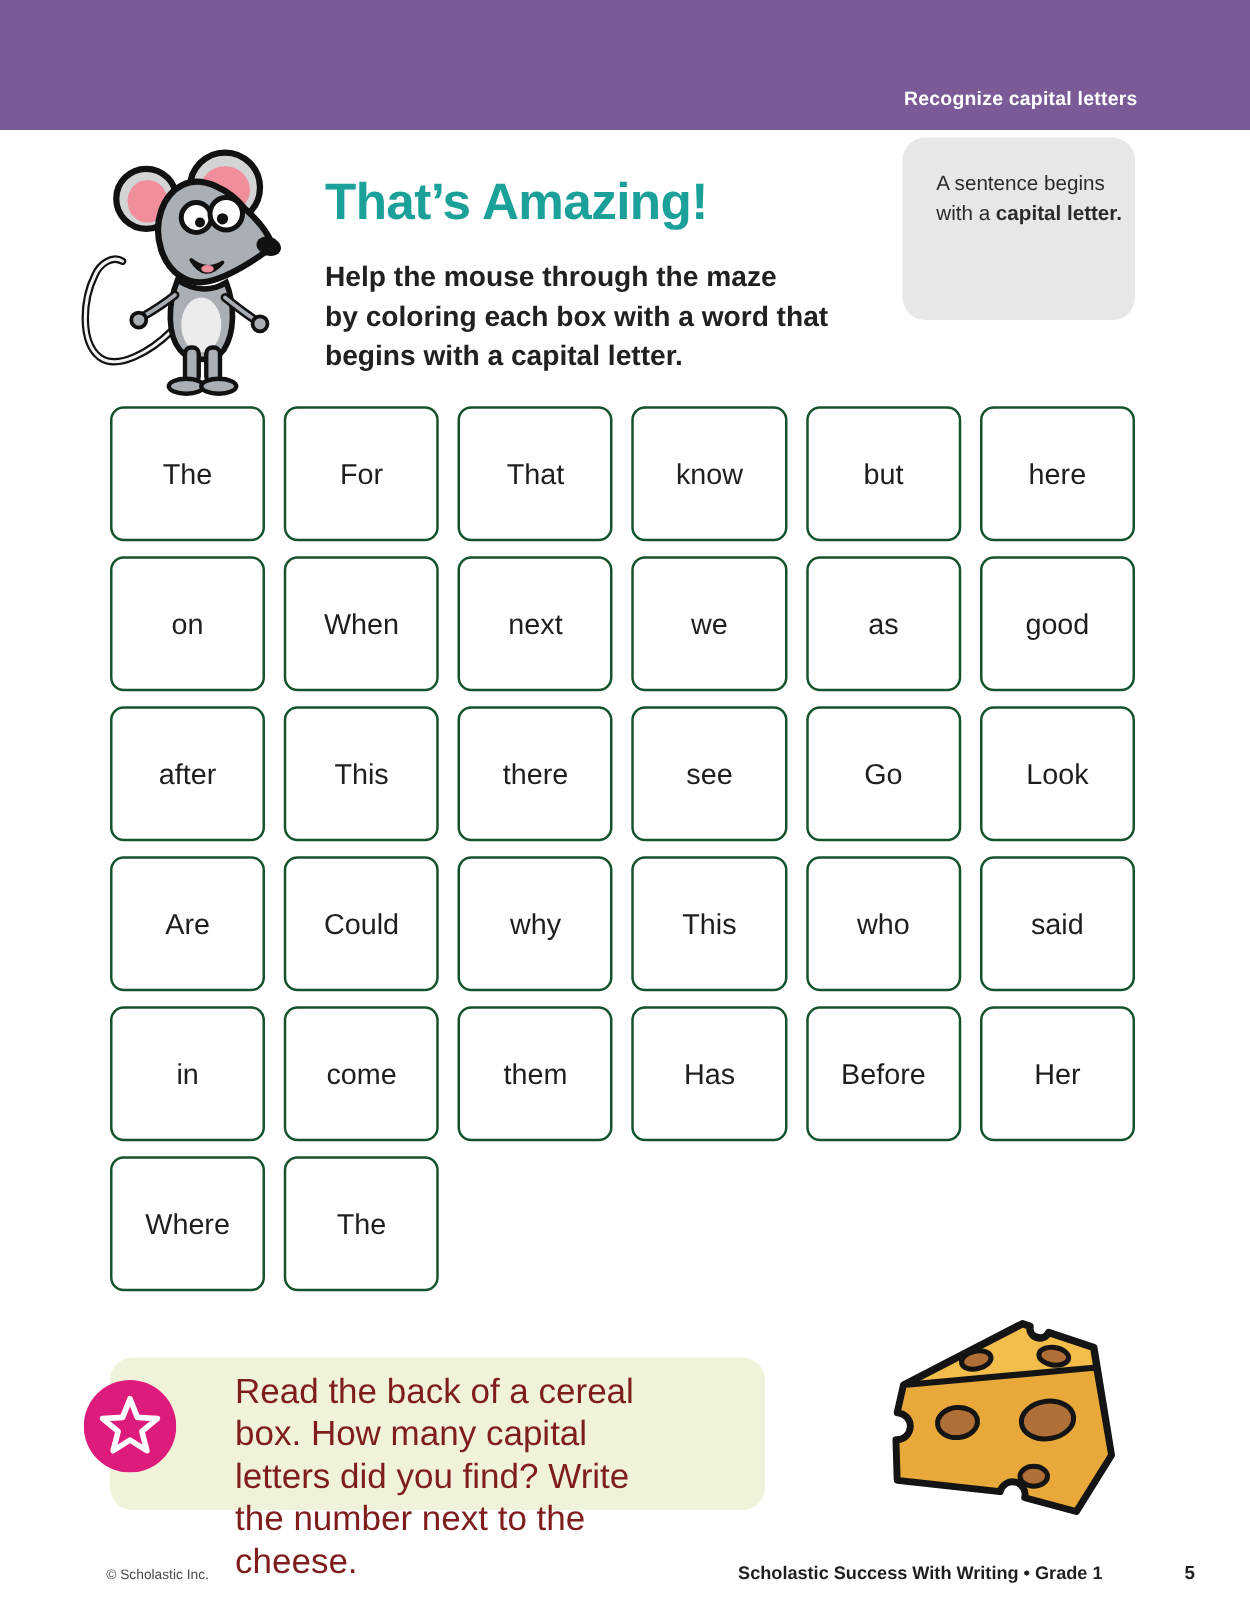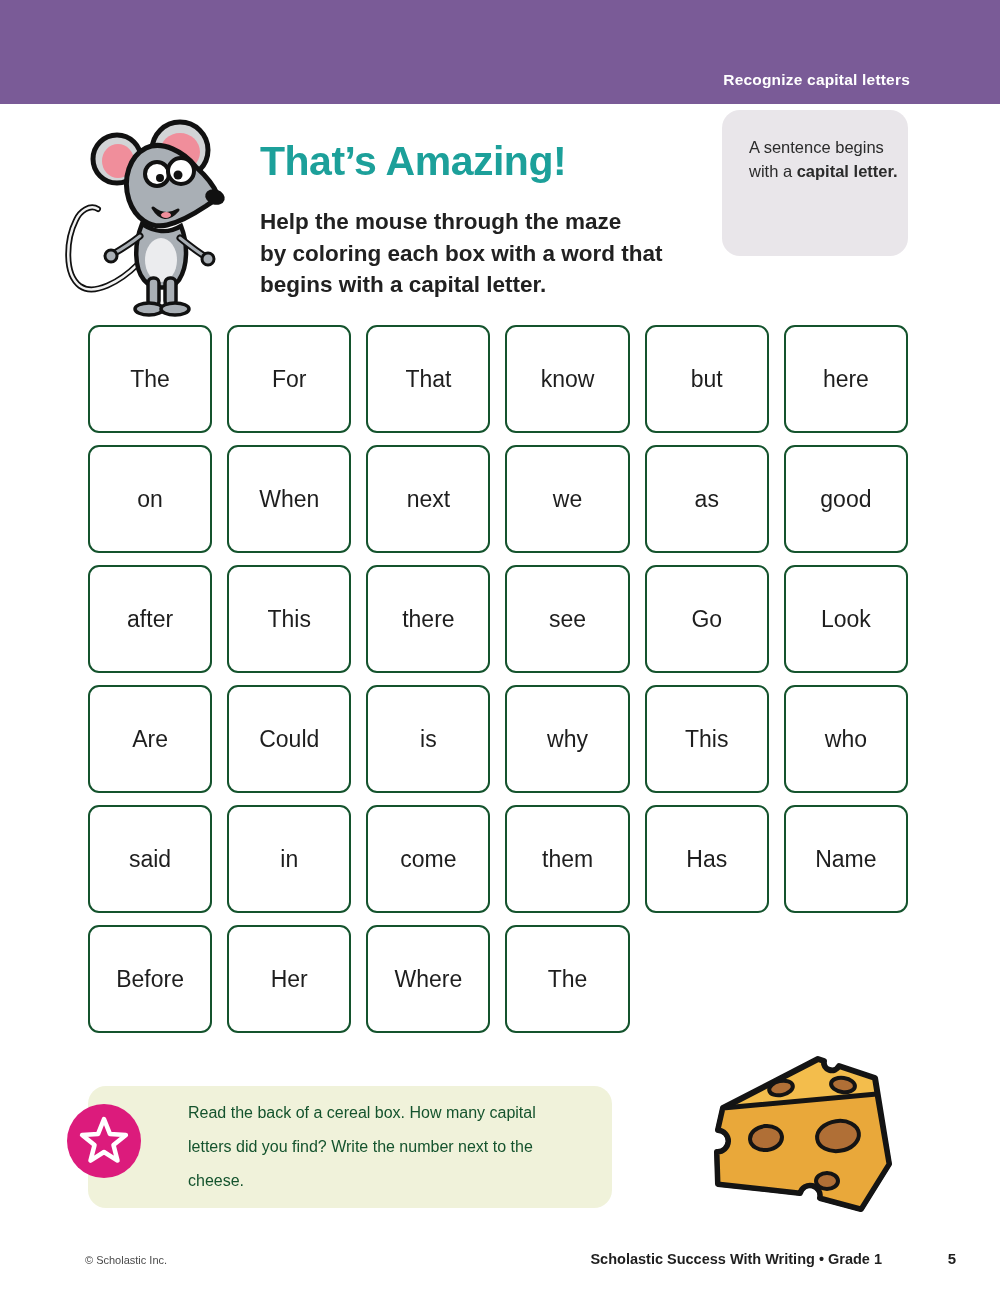--- a/index.html
+++ b/index.html
@@ -37,21 +37,21 @@
         column-gap:15px;row-gap:12px;}
   .cell{height:108px;background:#ffffff;border:2px solid #14532d;border-radius:11px;
         display:flex;align-items:center;justify-content:center;
         font-size:23px;color:#1e1e1e;box-sizing:border-box;}
 
   
   .activity-box{position:absolute;left:88px;top:1086px;width:524px;height:122px;
                 background:var(--activity_green,#f0f2da);border-radius:18px;
                 box-sizing:border-box;}
   .activity-text{position:absolute;left:100px;top:10px;width:360px;margin:0;
-                 font-size:16px;line-height:34px;color:#14532d;}
+                 font-size:28px;line-height:34px;color:#7f1d1d;}
   .star-badge{position:absolute;left:67px;top:1104px;width:74px;height:74px;}
 
   
   .cheese{position:absolute;left:703px;top:1054px;width:200px;height:168px;}
 
   
   .footer-copyright{position:absolute;left:85px;top:1254px;font-size:11px;color:#4a4a4a;}
   .footer-series{position:absolute;right:118px;top:1251px;font-size:14.5px;font-weight:600;color:#1e1e1e;}
   .footer-page{position:absolute;right:44px;top:1250px;font-size:15px;font-weight:bold;color:#1e1e1e;}
 </style>
@@ -127,30 +127,28 @@
       <div class="cell">as</div>
       <div class="cell">good</div>
       <div class="cell">after</div>
       <div class="cell">This</div>
       <div class="cell">there</div>
       <div class="cell">see</div>
       <div class="cell">Go</div>
       <div class="cell">Look</div>
       <div class="cell">Are</div>
       <div class="cell">Could</div>
-      <div class="cell">is</div>
       <div class="cell">why</div>
       <div class="cell">This</div>
       <div class="cell">who</div>
       <div class="cell">said</div>
       <div class="cell">in</div>
       <div class="cell">come</div>
       <div class="cell">them</div>
       <div class="cell">Has</div>
-      <div class="cell">Name</div>
       <div class="cell">Before</div>
       <div class="cell">Her</div>
       <div class="cell">Where</div>
       <div class="cell">The</div>
     </div>
 
   <div class="activity-box">
     <p class="activity-text">Read the back of a cereal box. How many capital letters did you find? Write the number next to the cheese.</p>
   </div>
 

